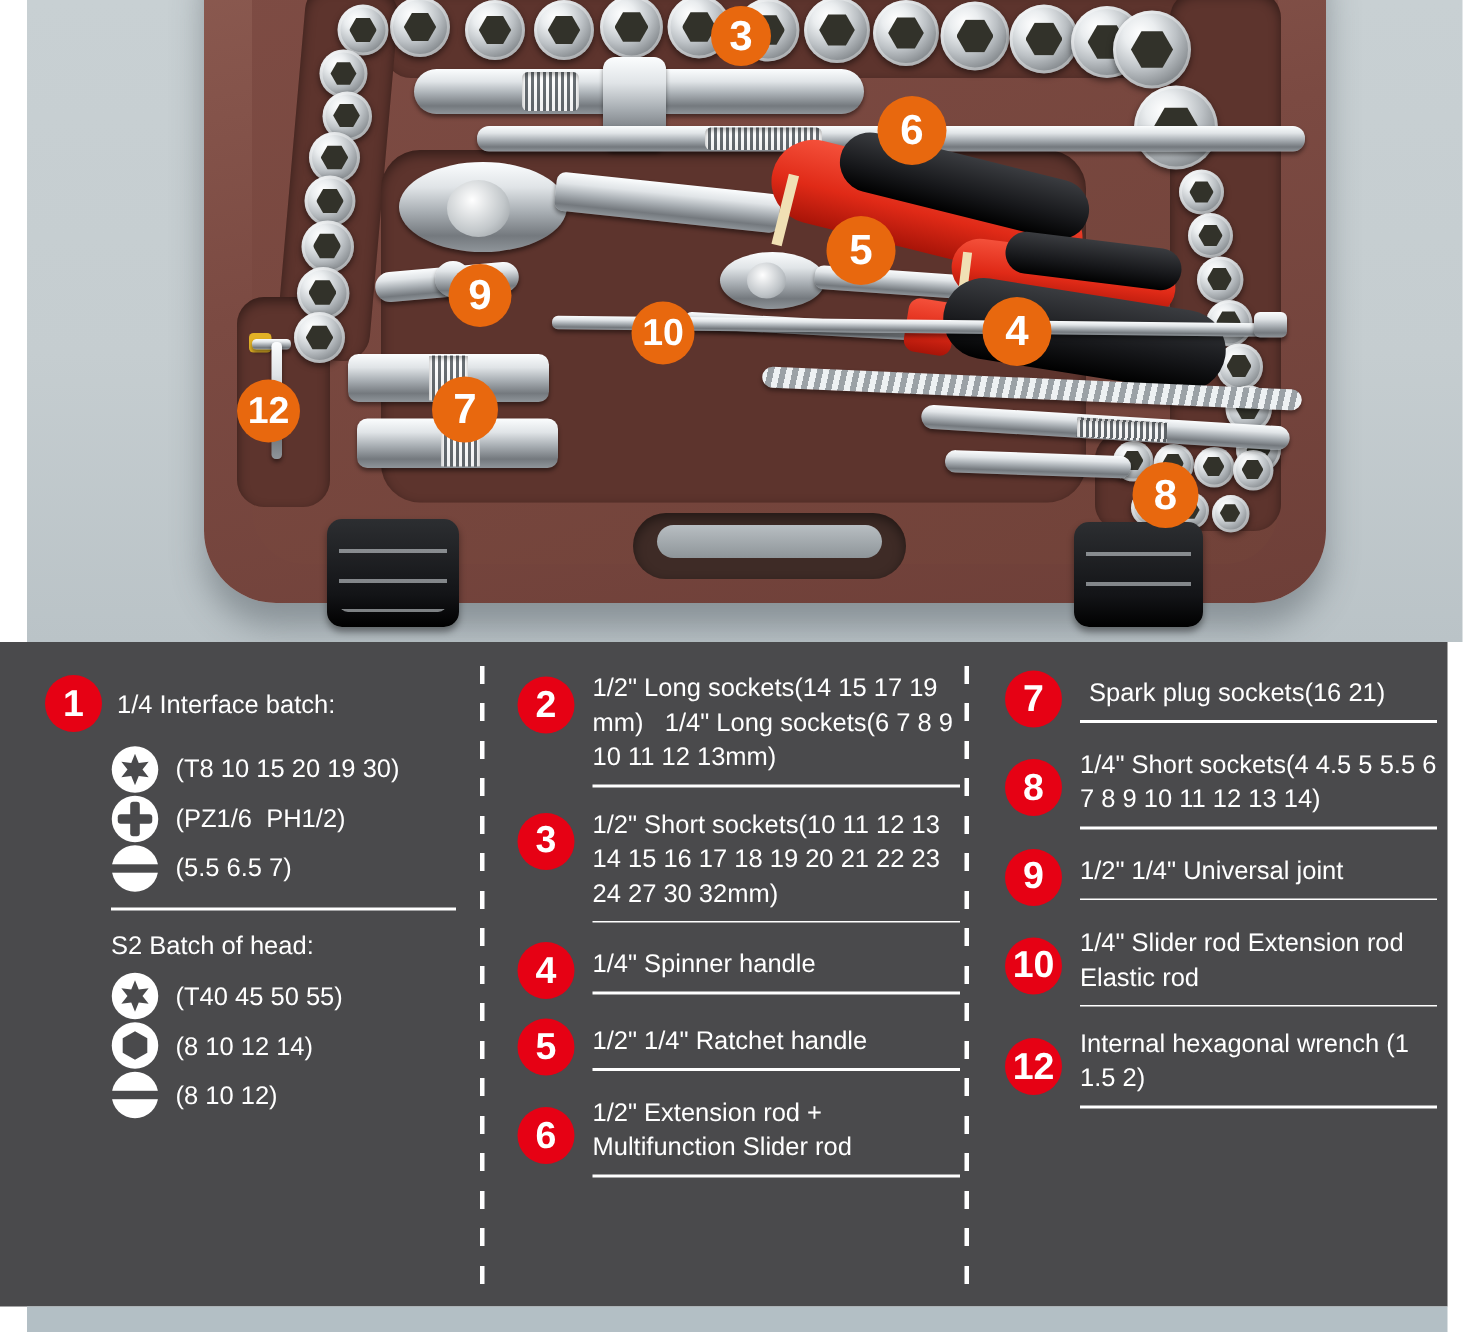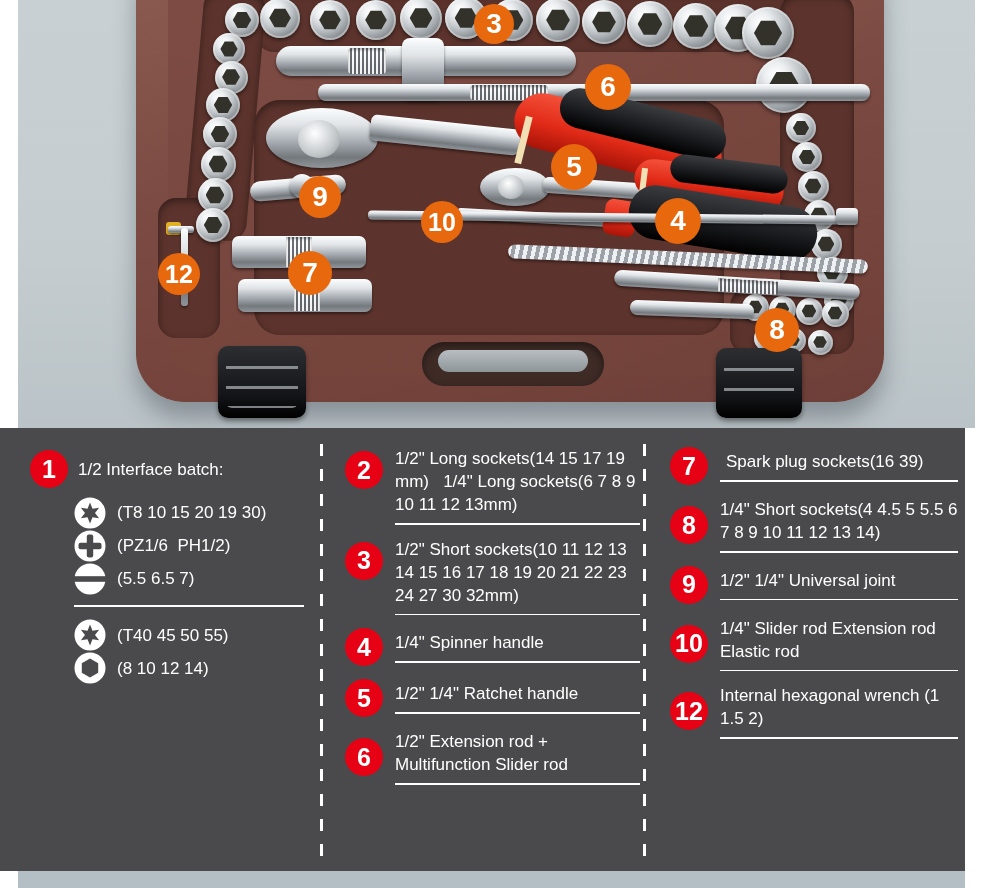--- a/index.html
+++ b/index.html
@@ -181,21 +181,21 @@
     <div class="badge-photo" style="left:737px;top:308px;width:44px;height:44px;">8</div>
   </div>
 
   <div class="legend">
     <div class="vdash" style="left:320px;"></div>
     <div class="vdash" style="left:643px;"></div>
 
     <div class="col" style="left:24px;top:22px;width:290px;">
       <div class="col1-head">
         <div class="badge-red">1</div>
-        <div>1/2 Interface batch:</div>
+        <div>1/4 Interface batch:</div>
       </div>
       <div style="height:8px;"></div>
 
       <div class="bit-row">
         <svg width="32" height="32" viewBox="0 0 32 32">
             <circle cx="16" cy="16" r="15.5" fill="#fff"></circle>
             <path fill="var(--legend-bg)" d="M16 5.5 L18.5 11.7 L25.1 10.8 L21 16 L25.1 21.2 L18.5 20.3 L16 26.5 L13.5 20.3 L6.9 21.2 L11 16 L6.9 10.8 L13.5 11.7 Z"></path>
           </svg>
         <span class="item-text">(T8 10 15 20 19 30)</span>
       </div>
@@ -209,34 +209,42 @@
       </div>
       <div class="bit-row">
         <svg width="32" height="32" viewBox="0 0 32 32">
             <circle cx="16" cy="16" r="15.5" fill="#fff"></circle>
             <rect x="0" y="13.2" width="32" height="5.6" fill="var(--legend-bg)"></rect>
           </svg>
         <span class="item-text">(5.5 6.5 7)</span>
       </div>
 
       <div class="group-divider"></div>
+      <div class="group2-title">S2 Batch of head:</div>
 
       <div class="bit-row">
         <svg width="32" height="32" viewBox="0 0 32 32">
             <circle cx="16" cy="16" r="15.5" fill="#fff"></circle>
             <path fill="var(--legend-bg)" d="M16 5.5 L18.5 11.7 L25.1 10.8 L21 16 L25.1 21.2 L18.5 20.3 L16 26.5 L13.5 20.3 L6.9 21.2 L11 16 L6.9 10.8 L13.5 11.7 Z"></path>
           </svg>
         <span class="item-text">(T40 45 50 55)</span>
       </div>
       <div class="bit-row">
         <svg width="32" height="32" viewBox="0 0 32 32">
             <circle cx="16" cy="16" r="15.5" fill="#fff"></circle>
             <polygon fill="var(--legend-bg)" points="16,6.5 24.2,11.2 24.2,20.8 16,25.5 7.8,20.8 7.8,11.2"></polygon>
           </svg>
         <span class="item-text">(8 10 12 14)</span>
+      </div>
+      <div class="bit-row">
+        <svg width="32" height="32" viewBox="0 0 32 32">
+            <circle cx="16" cy="16" r="15.5" fill="#fff"></circle>
+            <rect x="0" y="13.2" width="32" height="5.6" fill="var(--legend-bg)"></rect>
+          </svg>
+        <span class="item-text">(8 10 12)</span>
       </div>
     </div>
 
     <div class="col" style="left:345px;top:19px;width:295px;">
       <div class="item tall">
         <div class="badge-red">2</div>
         <div class="item-body" style="width:252px;">
             <span class="item-text">1/2" Long sockets(14 15 17 19 mm)   1/4" Long sockets(6 7 8 9 10 11 12 13mm)</span>
             <div class="underline"></div>
           </div>
@@ -268,21 +276,21 @@
             <span class="item-text">1/2" Extension rod + Multifunction Slider rod</span>
             <div class="underline"></div>
           </div>
       </div>
     </div>
 
     <div class="col" style="left:670px;top:19px;width:288px;">
       <div class="item">
         <div class="badge-red">7</div>
         <div class="item-body" style="width:240px;">
-            <span class="item-text" style="padding-left:6px;">Spark plug sockets(16 39)</span>
+            <span class="item-text" style="padding-left:6px;">Spark plug sockets(16 21)</span>
             <div class="underline"></div>
           </div>
       </div>
       <div class="item">
         <div class="badge-red">8</div>
         <div class="item-body" style="width:248px;">
             <span class="item-text">1/4" Short sockets(4 4.5 5 5.5 6 7 8 9 10 11 12 13 14)</span>
             <div class="underline"></div>
           </div>
       </div>

